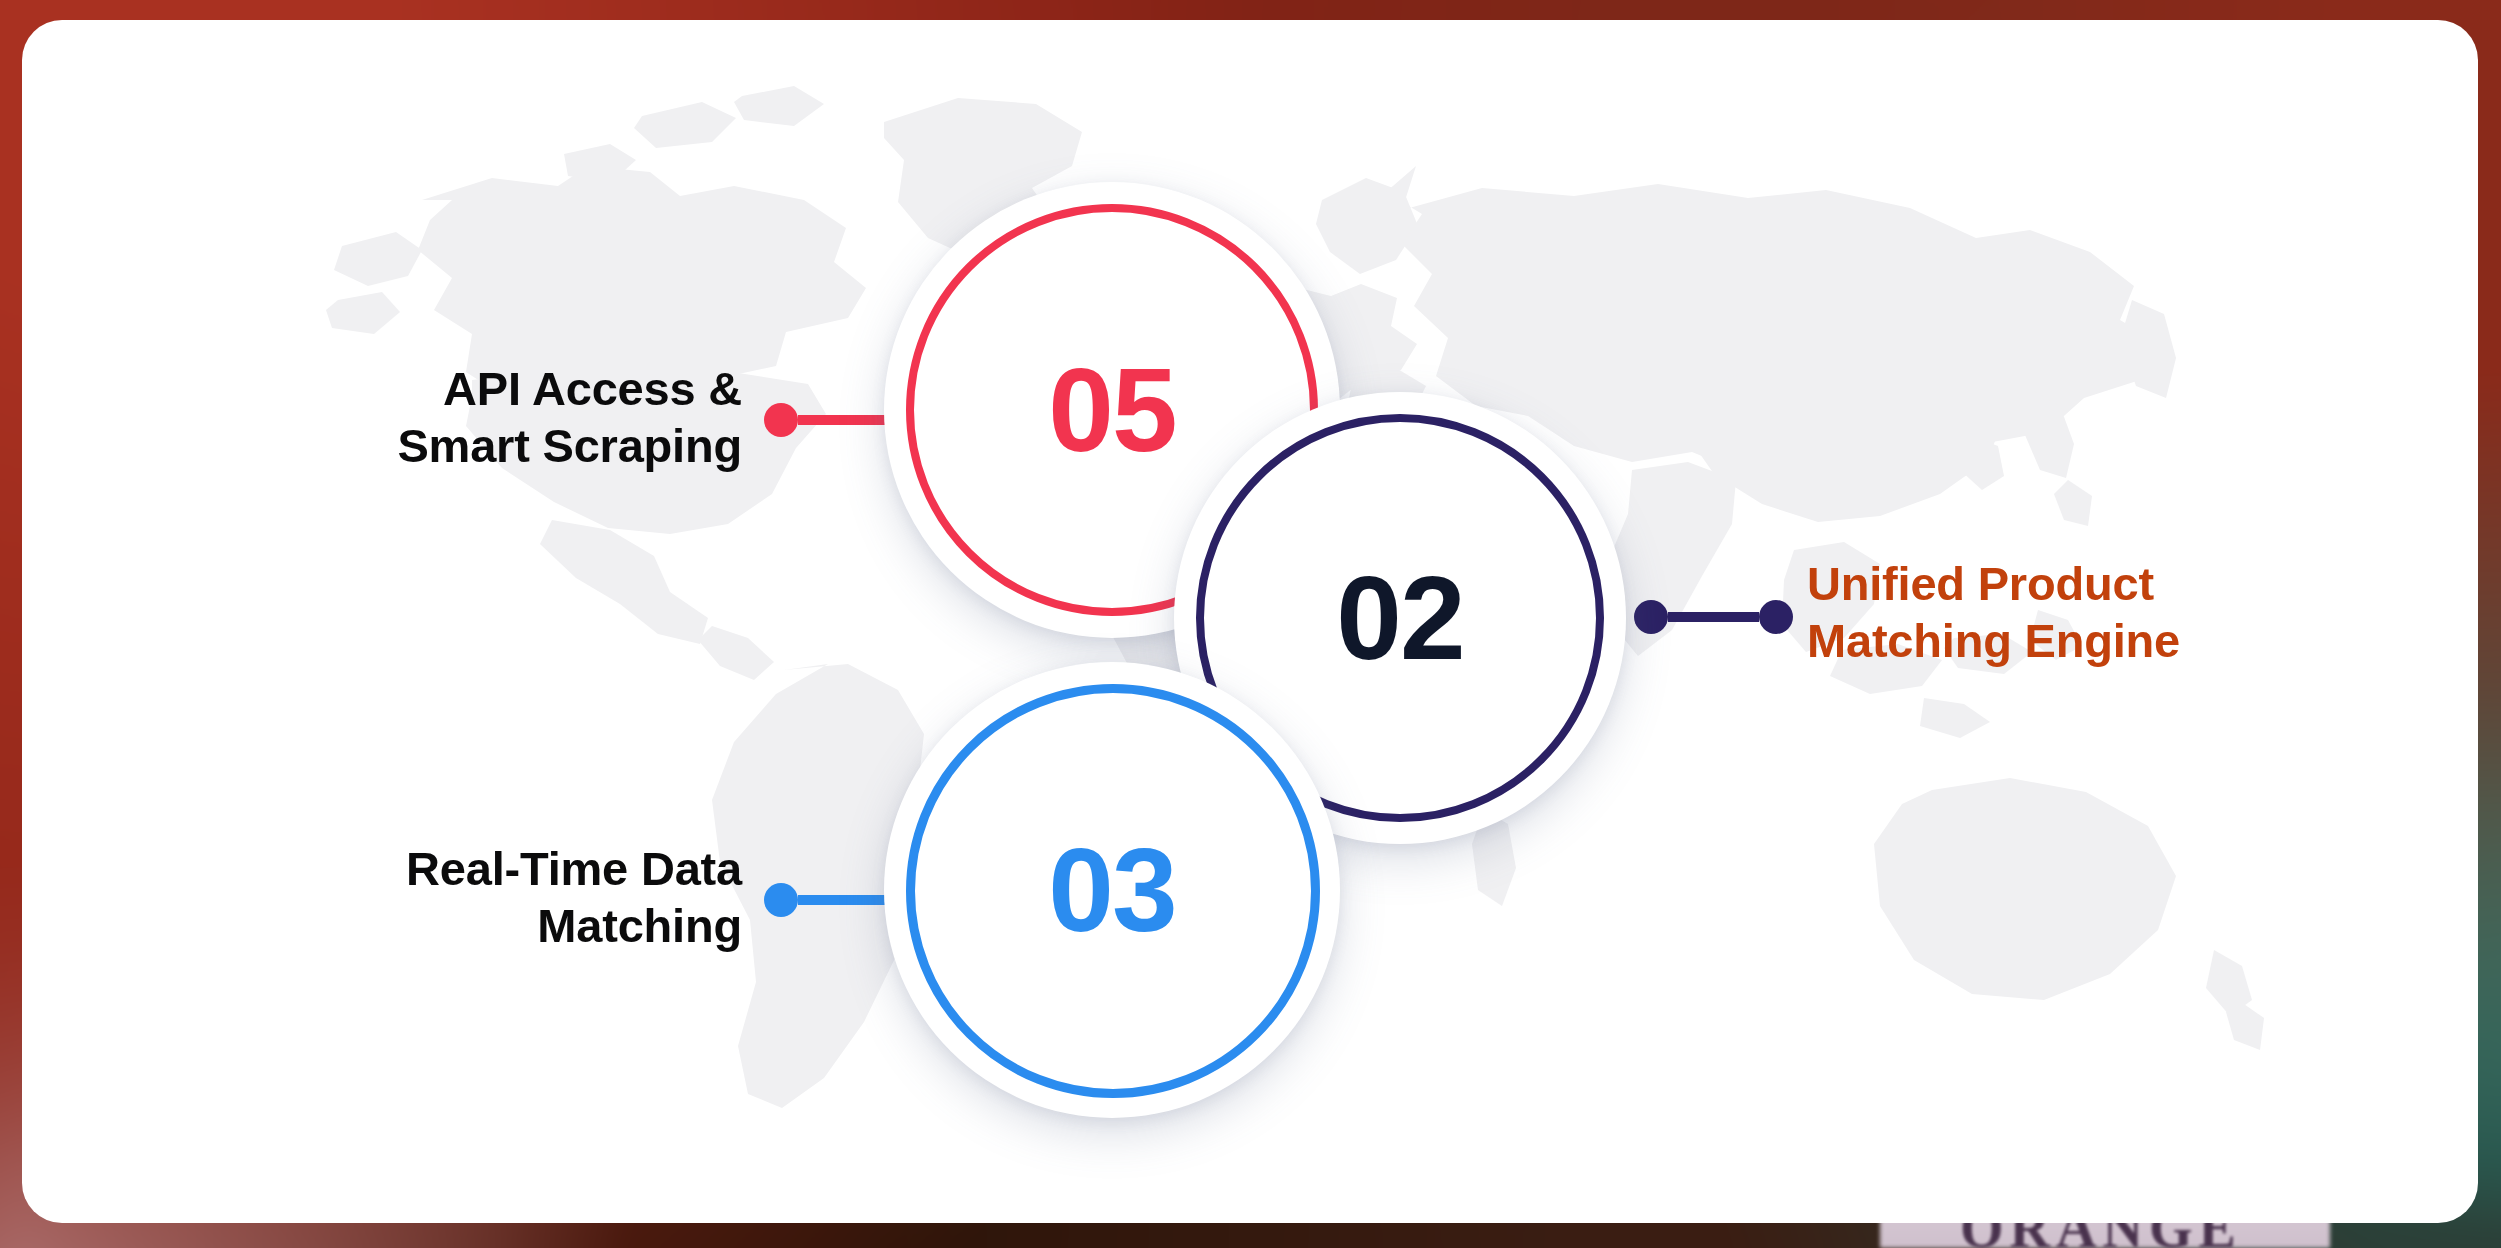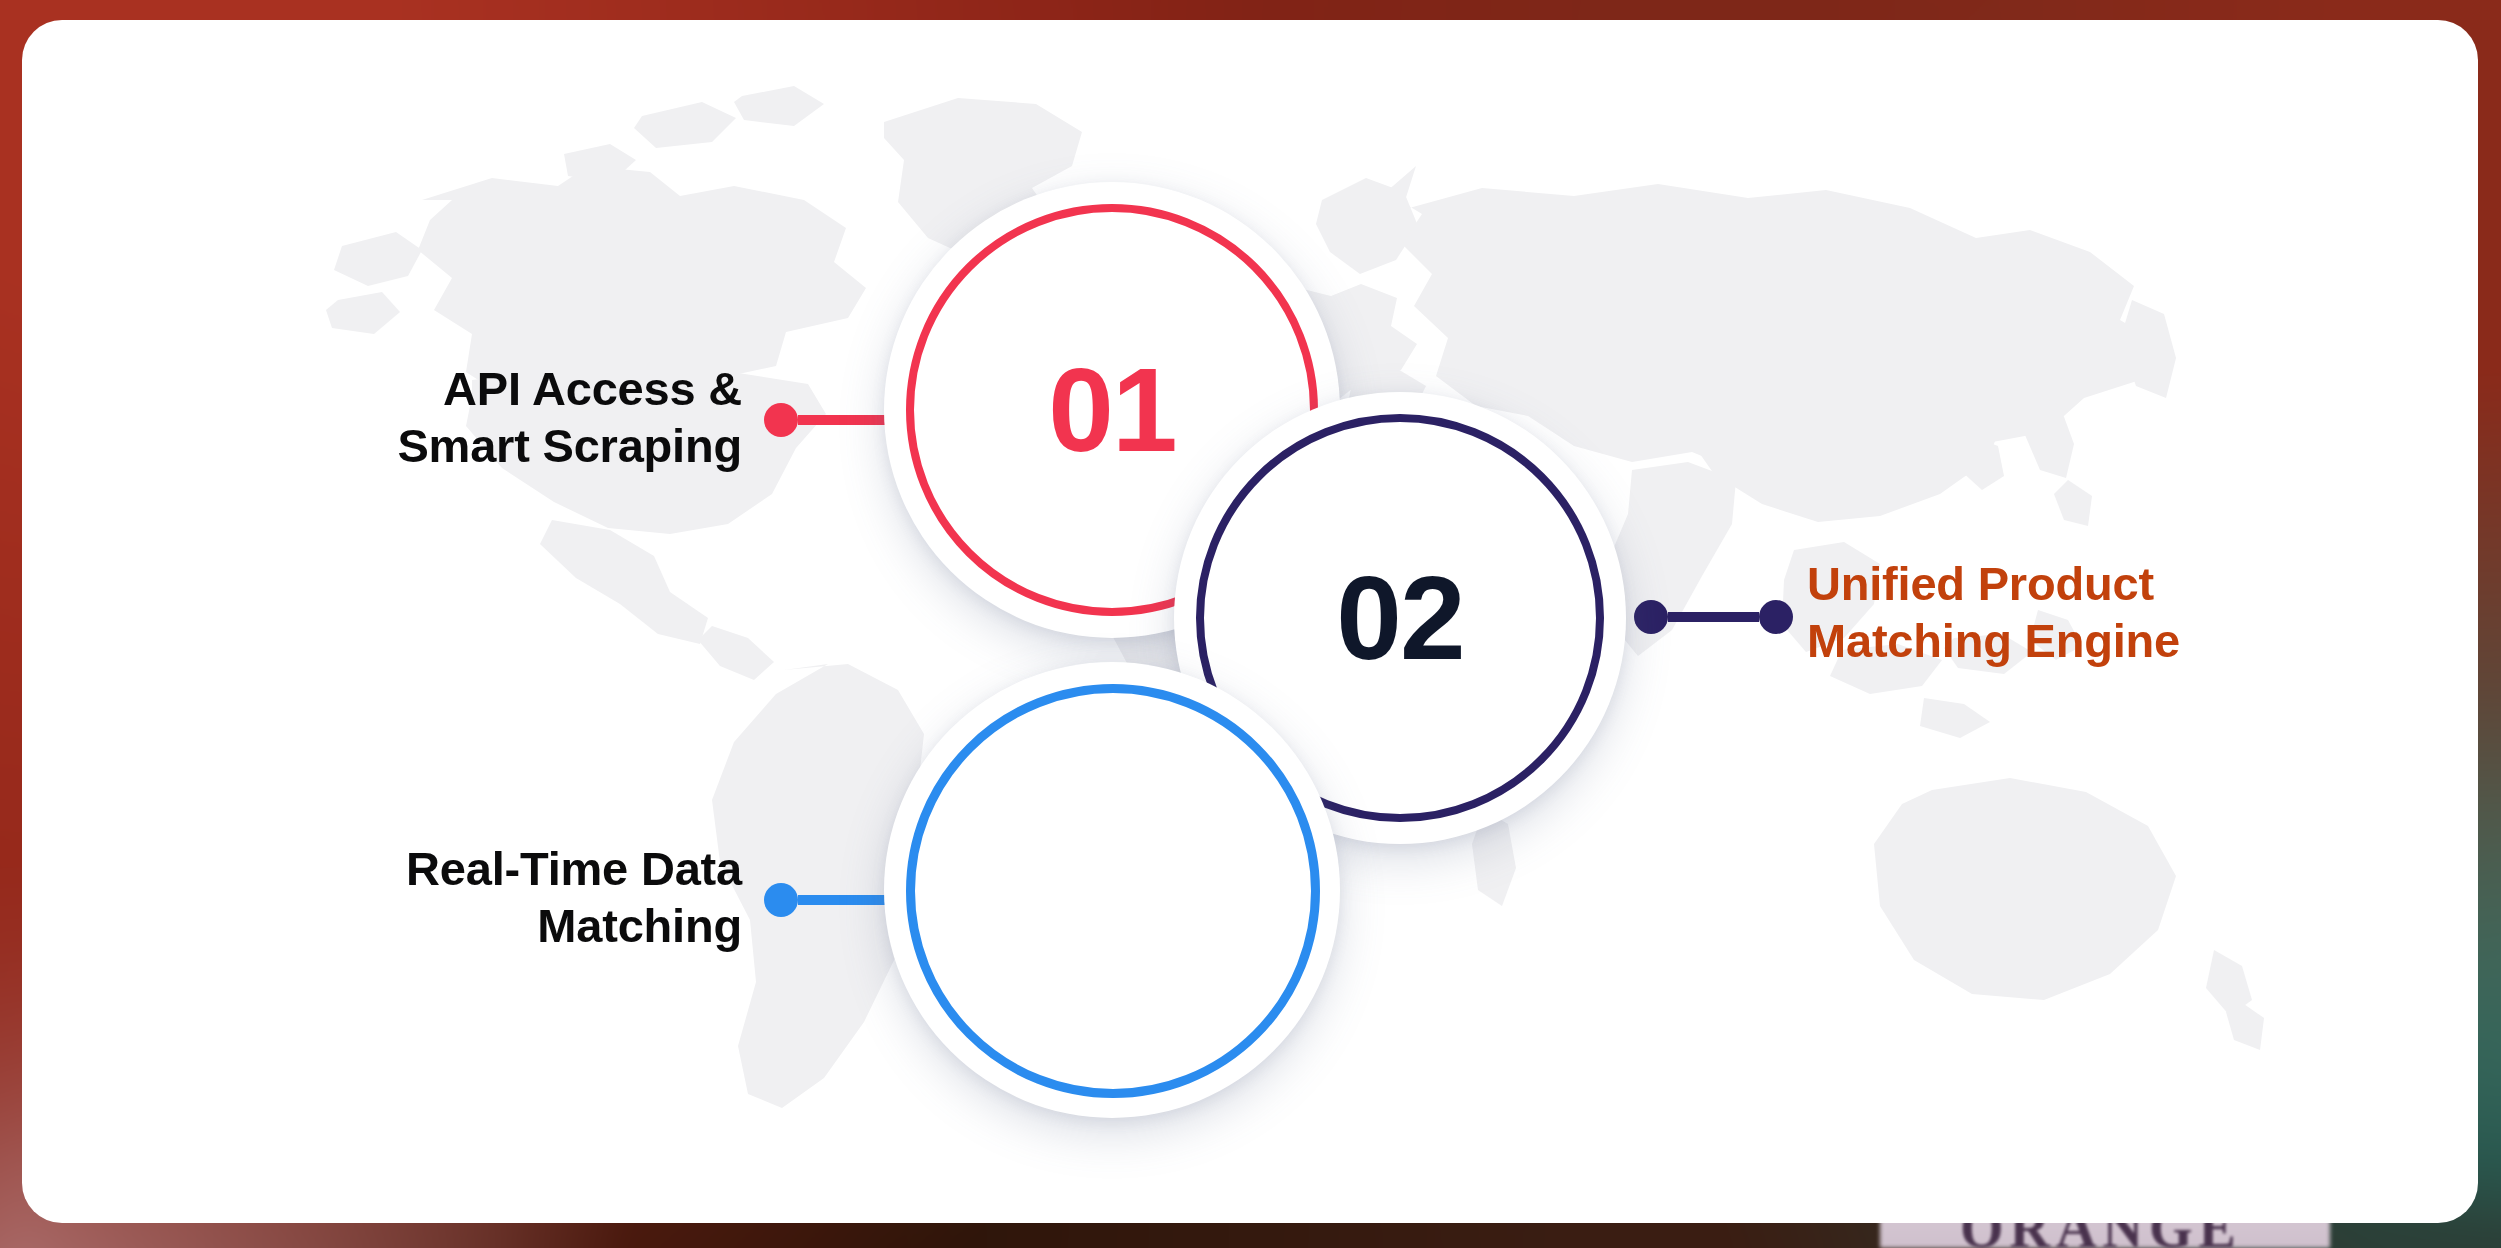--- a/index.html
+++ b/index.html
@@ -202,26 +202,27 @@
 
     <div class="label" id="label-1" style="color: rgb(11, 11, 12); text-align: right;">API Access &amp;
 Smart Scraping</div>
     <div class="label" id="label-2" style="color: #c2410c;">Unified Product
 Matching Engine</div>
     <div class="label" id="label-3" style="color: rgb(11, 11, 12);">Real-Time Data
 Matching</div>
 
     <div class="step" id="step-1">
       <span class="ring" style="border-color: rgb(242, 52, 79);"></span>
-      <span class="num" style="color: rgb(242, 52, 79);">01</span>
+      <span class="num" style="color: rgb(242, 52, 79);">05</span>
     </div>
 
     <div class="step" id="step-2">
       <span class="ring" style="border-color: rgb(43, 33, 100);"></span>
       <span class="num" style="color: #0f172a;">02</span>
     </div>
 
     <div class="step" id="step-3">
       <span class="ring" style="border-color: rgb(43, 140, 239);"></span>
+      <span class="num" style="color: rgb(43, 140, 239);">03</span>
     </div>
 
   </div>
 </div>
 
 </body></html>

